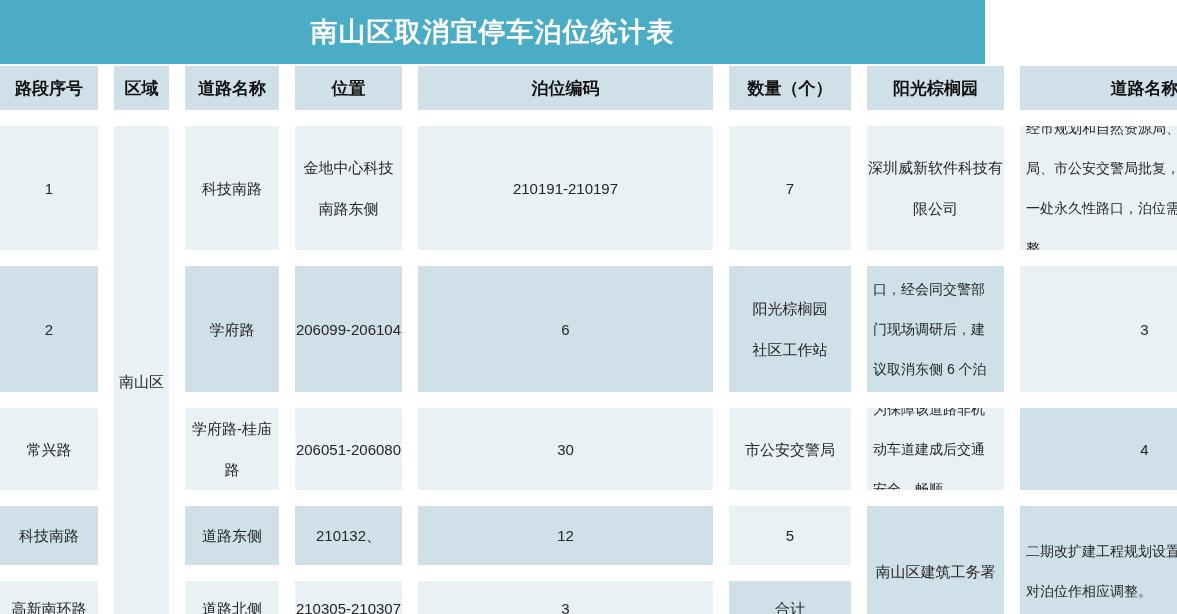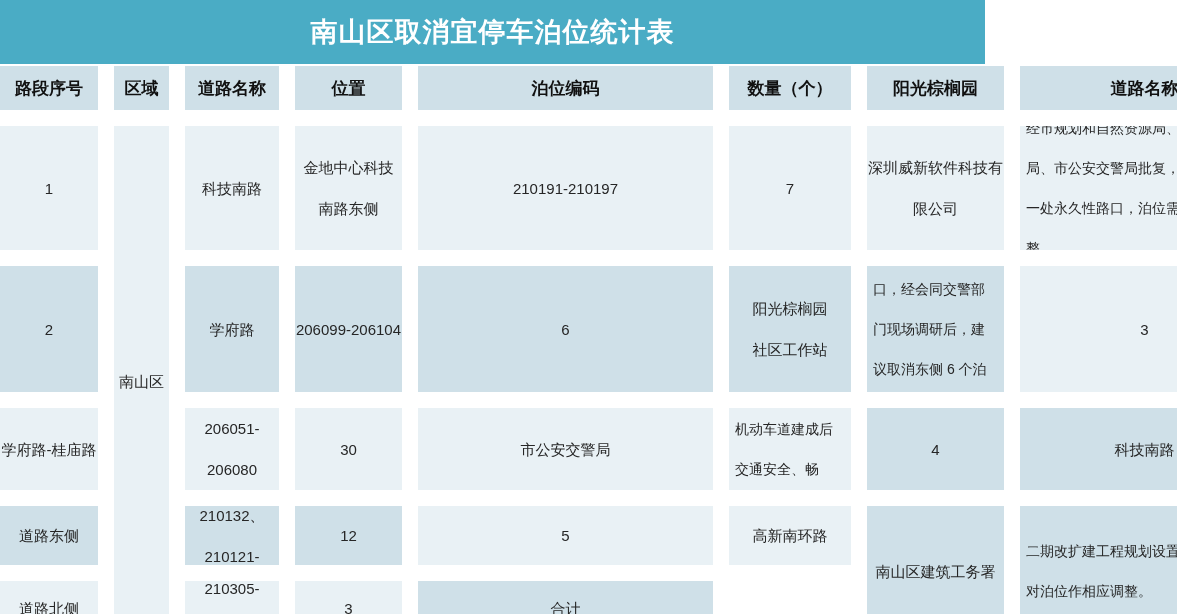--- a/index.html
+++ b/index.html
@@ -94,20 +94,21 @@
 
   <div class="cell dark">2</div>
   <div class="cell dark">学府路</div>
   <div class="cell dark">206099-206104</div>
   <div class="cell dark">6</div>
   <div class="cell dark prewrap">阳光棕榈园
 社区工作站</div>
   <div class="cell dark reason">因道路新开设路口，经会同交警部门现场调研后，建议取消东侧 6 个泊位。</div>
 
   <div class="cell light">3</div>
+  <div class="cell light">常兴路</div>
   <div class="cell light">学府路-桂庙路</div>
   <div class="cell light">206051-206080</div>
   <div class="cell light">30</div>
   <div class="cell light">市公安交警局</div>
   <div class="cell light reason">为保障该道路非机动车道建成后交通安全、畅顺。</div>
 
   <div class="cell dark">4</div>
   <div class="cell dark">科技南路</div>
   <div class="cell dark">道路东侧</div>
   <div class="cell dark">210129-210132、210121-210128</div>

